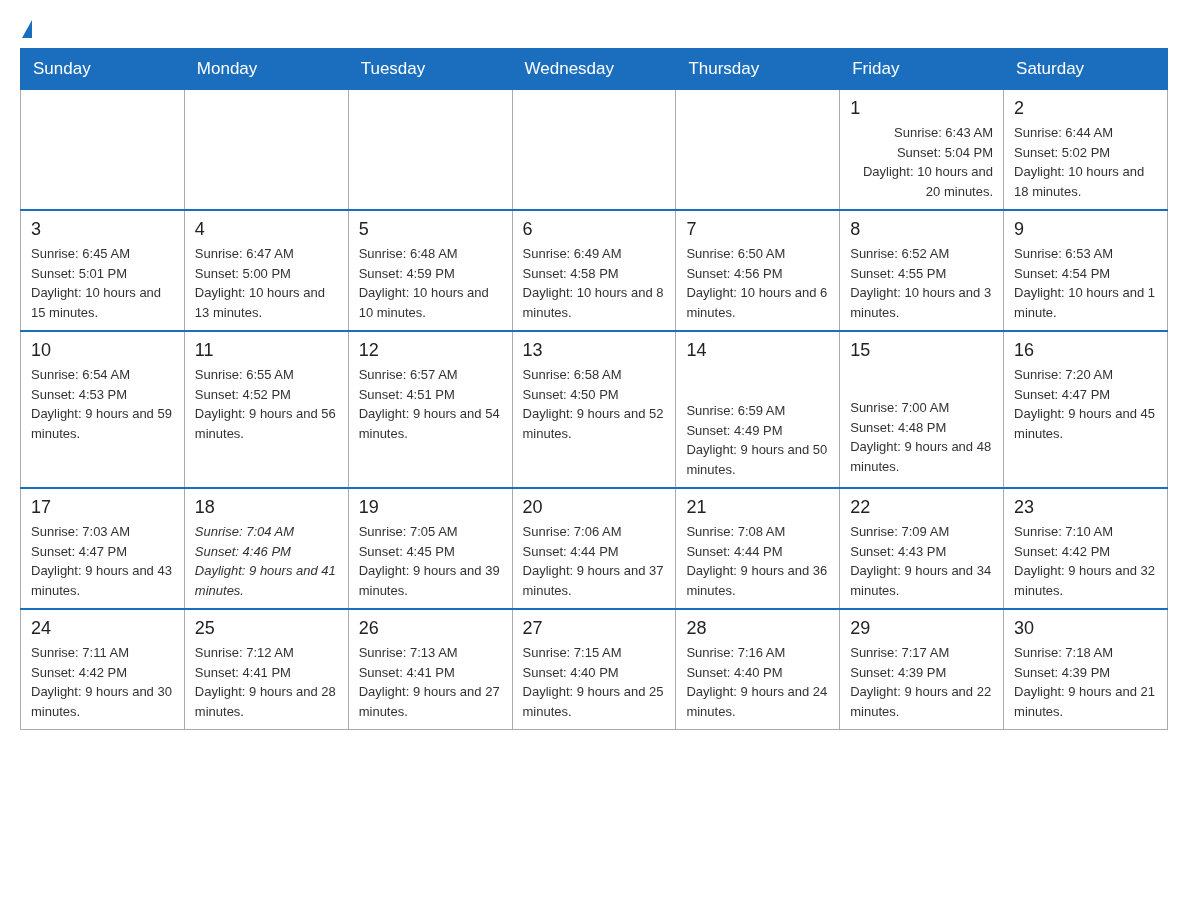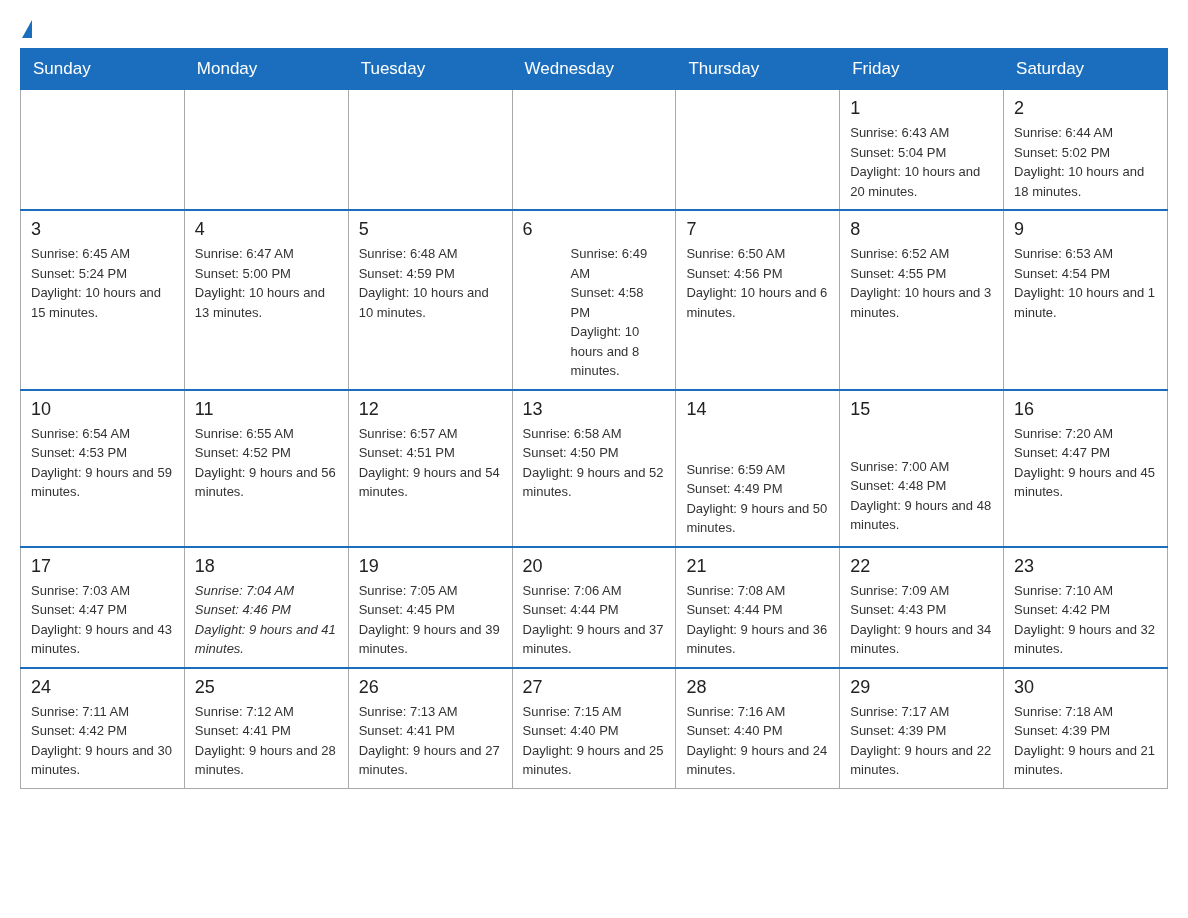--- a/index.html
+++ b/index.html
@@ -141,53 +141,53 @@
   </thead>
   <tbody id="calendar-body">
   <tr class="week-row">
         <td class="empty-cell"></td>
         <td class="empty-cell"></td>
         <td class="empty-cell"></td>
         <td class="empty-cell"></td>
         <td class="empty-cell"></td>
         <td>
           <span class="day-num">1</span>
-          <div class="day-info" style="white-space: pre-line;">Sunrise: 6:43 AM
+          <div class="day-info" style="white-space: pre-line; text-align: right;">Sunrise: 6:43 AM
 Sunset: 5:04 PM
 Daylight: 10 hours and 20 minutes.</div>
         </td>
         <td>
           <span class="day-num">2</span>
           <div class="day-info" style="white-space: pre-line;">Sunrise: 6:44 AM
 Sunset: 5:02 PM
 Daylight: 10 hours and 18 minutes.</div>
         </td>
       </tr>
       <tr class="week-row">
         <td>
           <span class="day-num">3</span>
           <div class="day-info" style="white-space: pre-line;">Sunrise: 6:45 AM
-Sunset: 5:24 PM
+Sunset: 5:01 PM
 Daylight: 10 hours and 15 minutes.</div>
         </td>
         <td>
           <span class="day-num">4</span>
           <div class="day-info" style="white-space: pre-line;">Sunrise: 6:47 AM
 Sunset: 5:00 PM
 Daylight: 10 hours and 13 minutes.</div>
         </td>
         <td>
           <span class="day-num">5</span>
           <div class="day-info" style="white-space: pre-line;">Sunrise: 6:48 AM
 Sunset: 4:59 PM
 Daylight: 10 hours and 10 minutes.</div>
         </td>
         <td>
           <span class="day-num">6</span>
-          <div class="day-info" style="white-space: pre-line; margin-left: 48px;">Sunrise: 6:49 AM
+          <div class="day-info" style="white-space: pre-line;">Sunrise: 6:49 AM
 Sunset: 4:58 PM
 Daylight: 10 hours and 8 minutes.</div>
         </td>
         <td>
           <span class="day-num">7</span>
           <div class="day-info" style="white-space: pre-line;">Sunrise: 6:50 AM
 Sunset: 4:56 PM
 Daylight: 10 hours and 6 minutes.</div>
         </td>
         <td>

